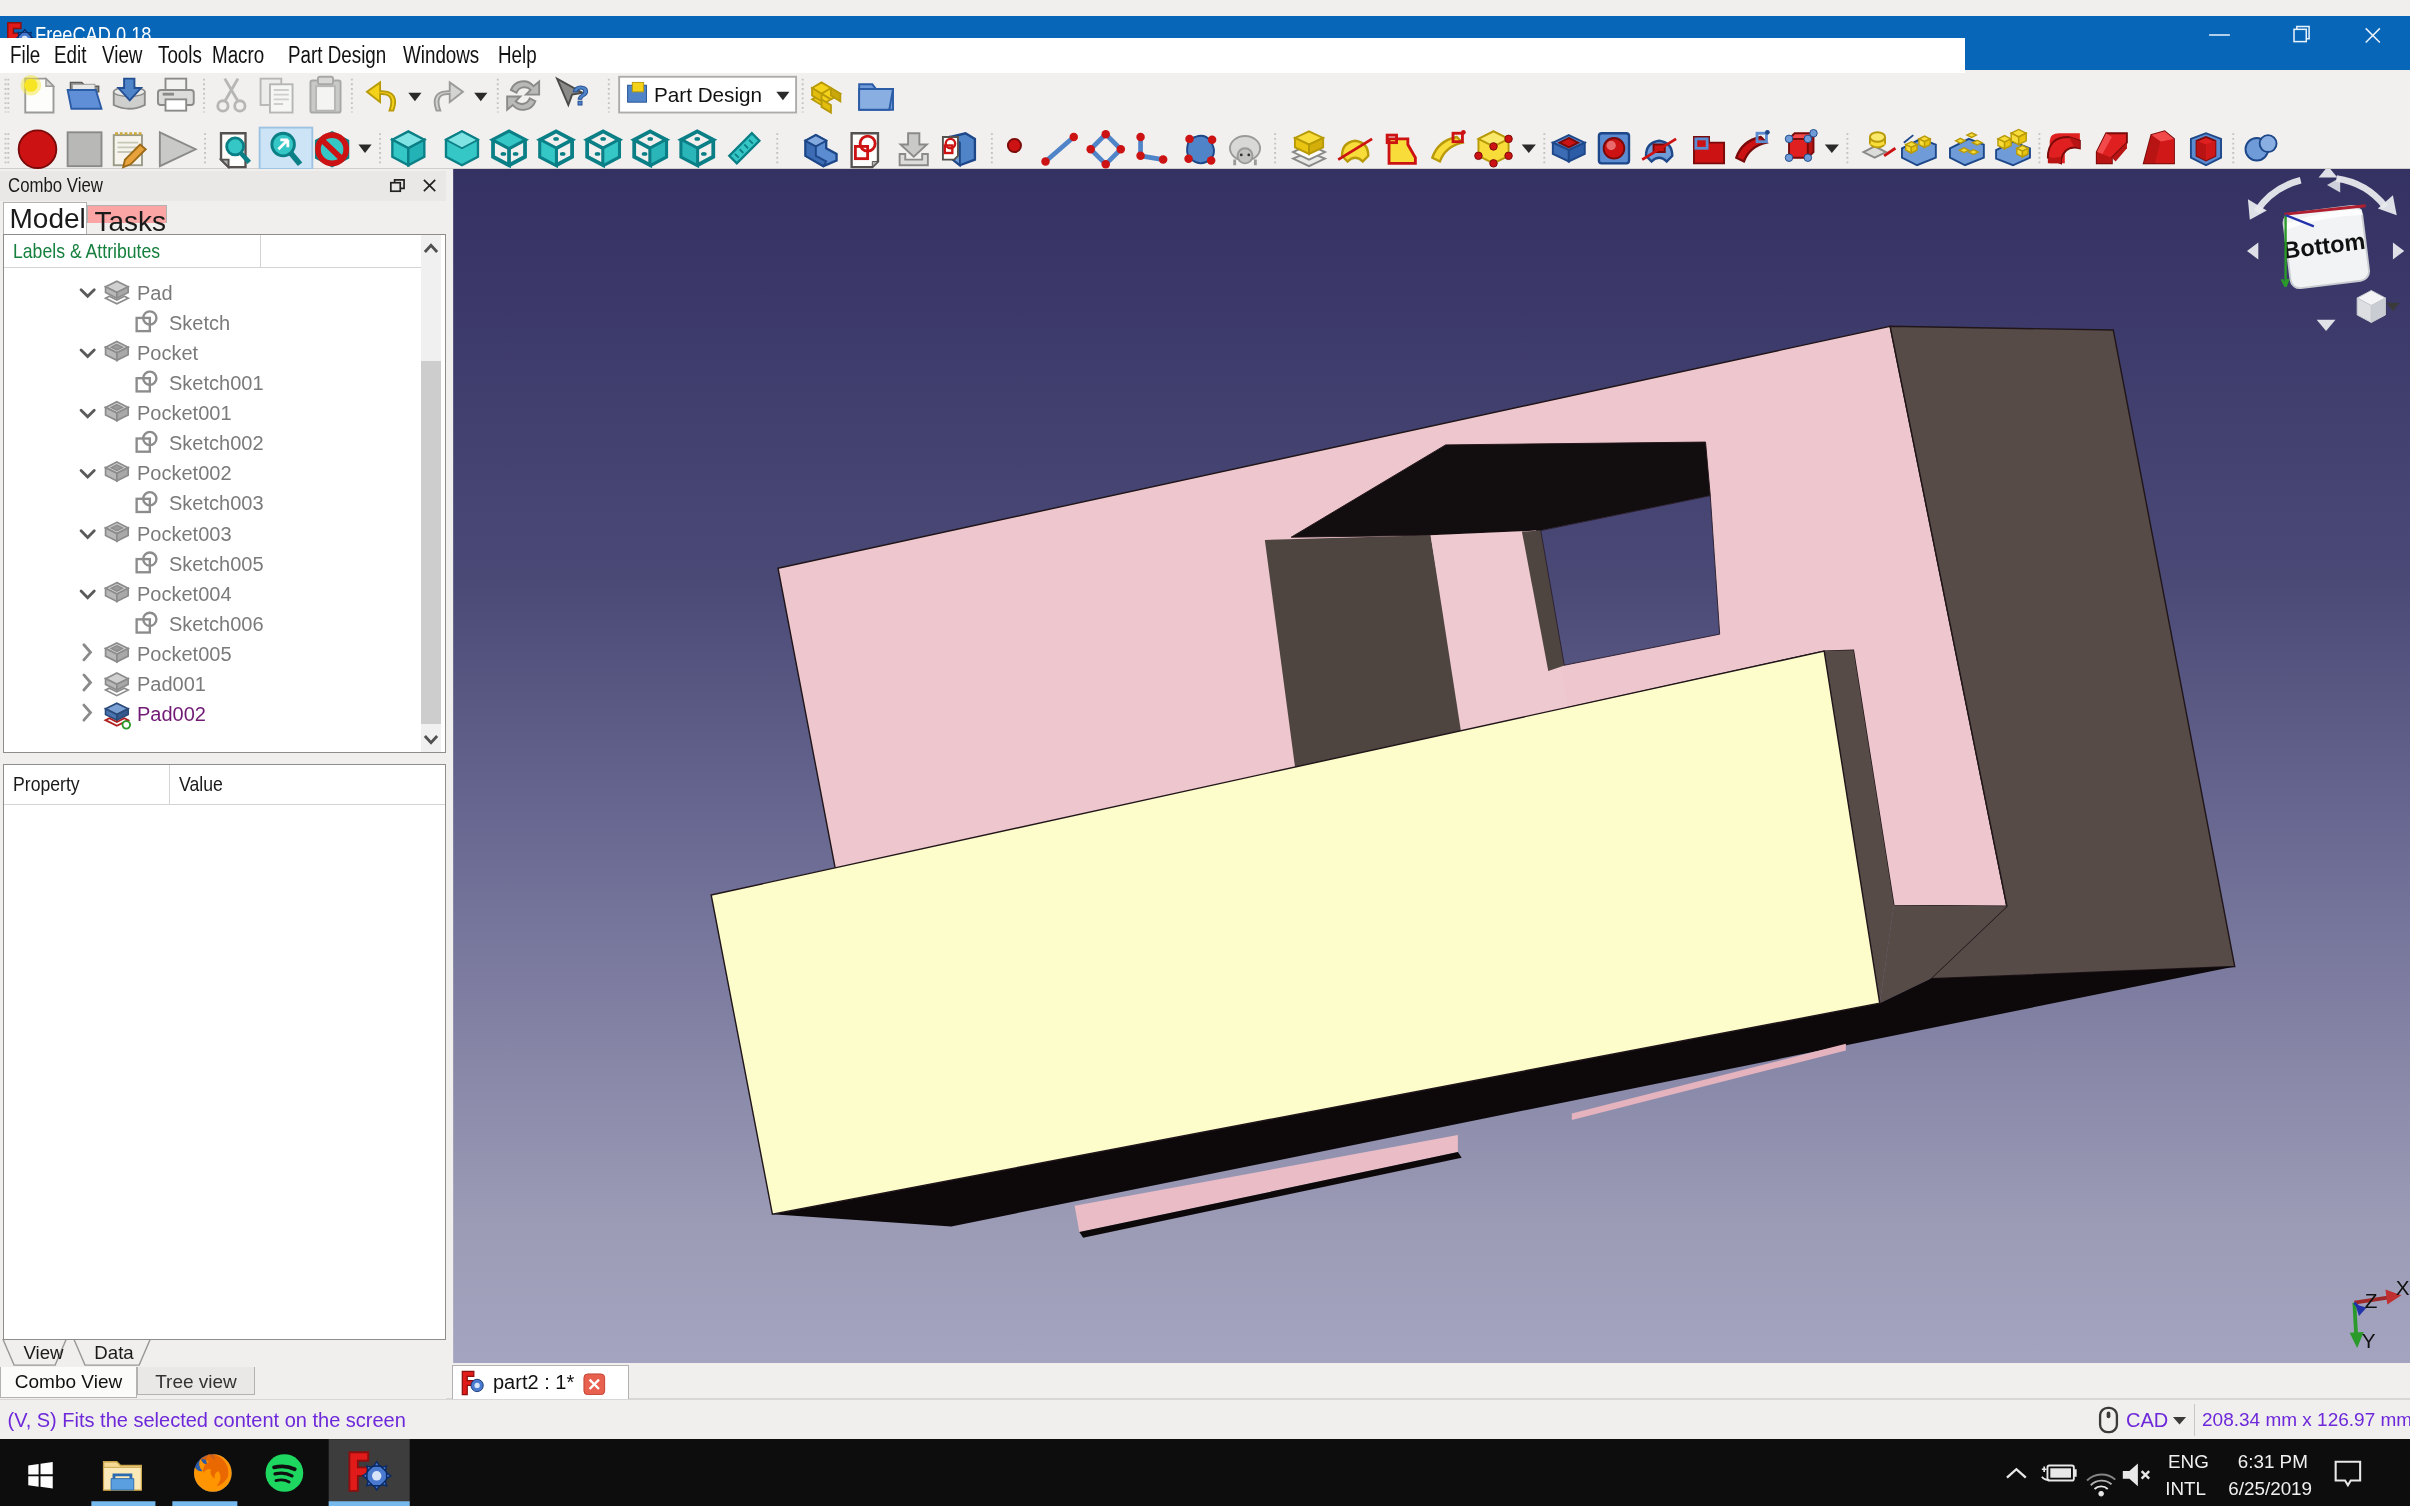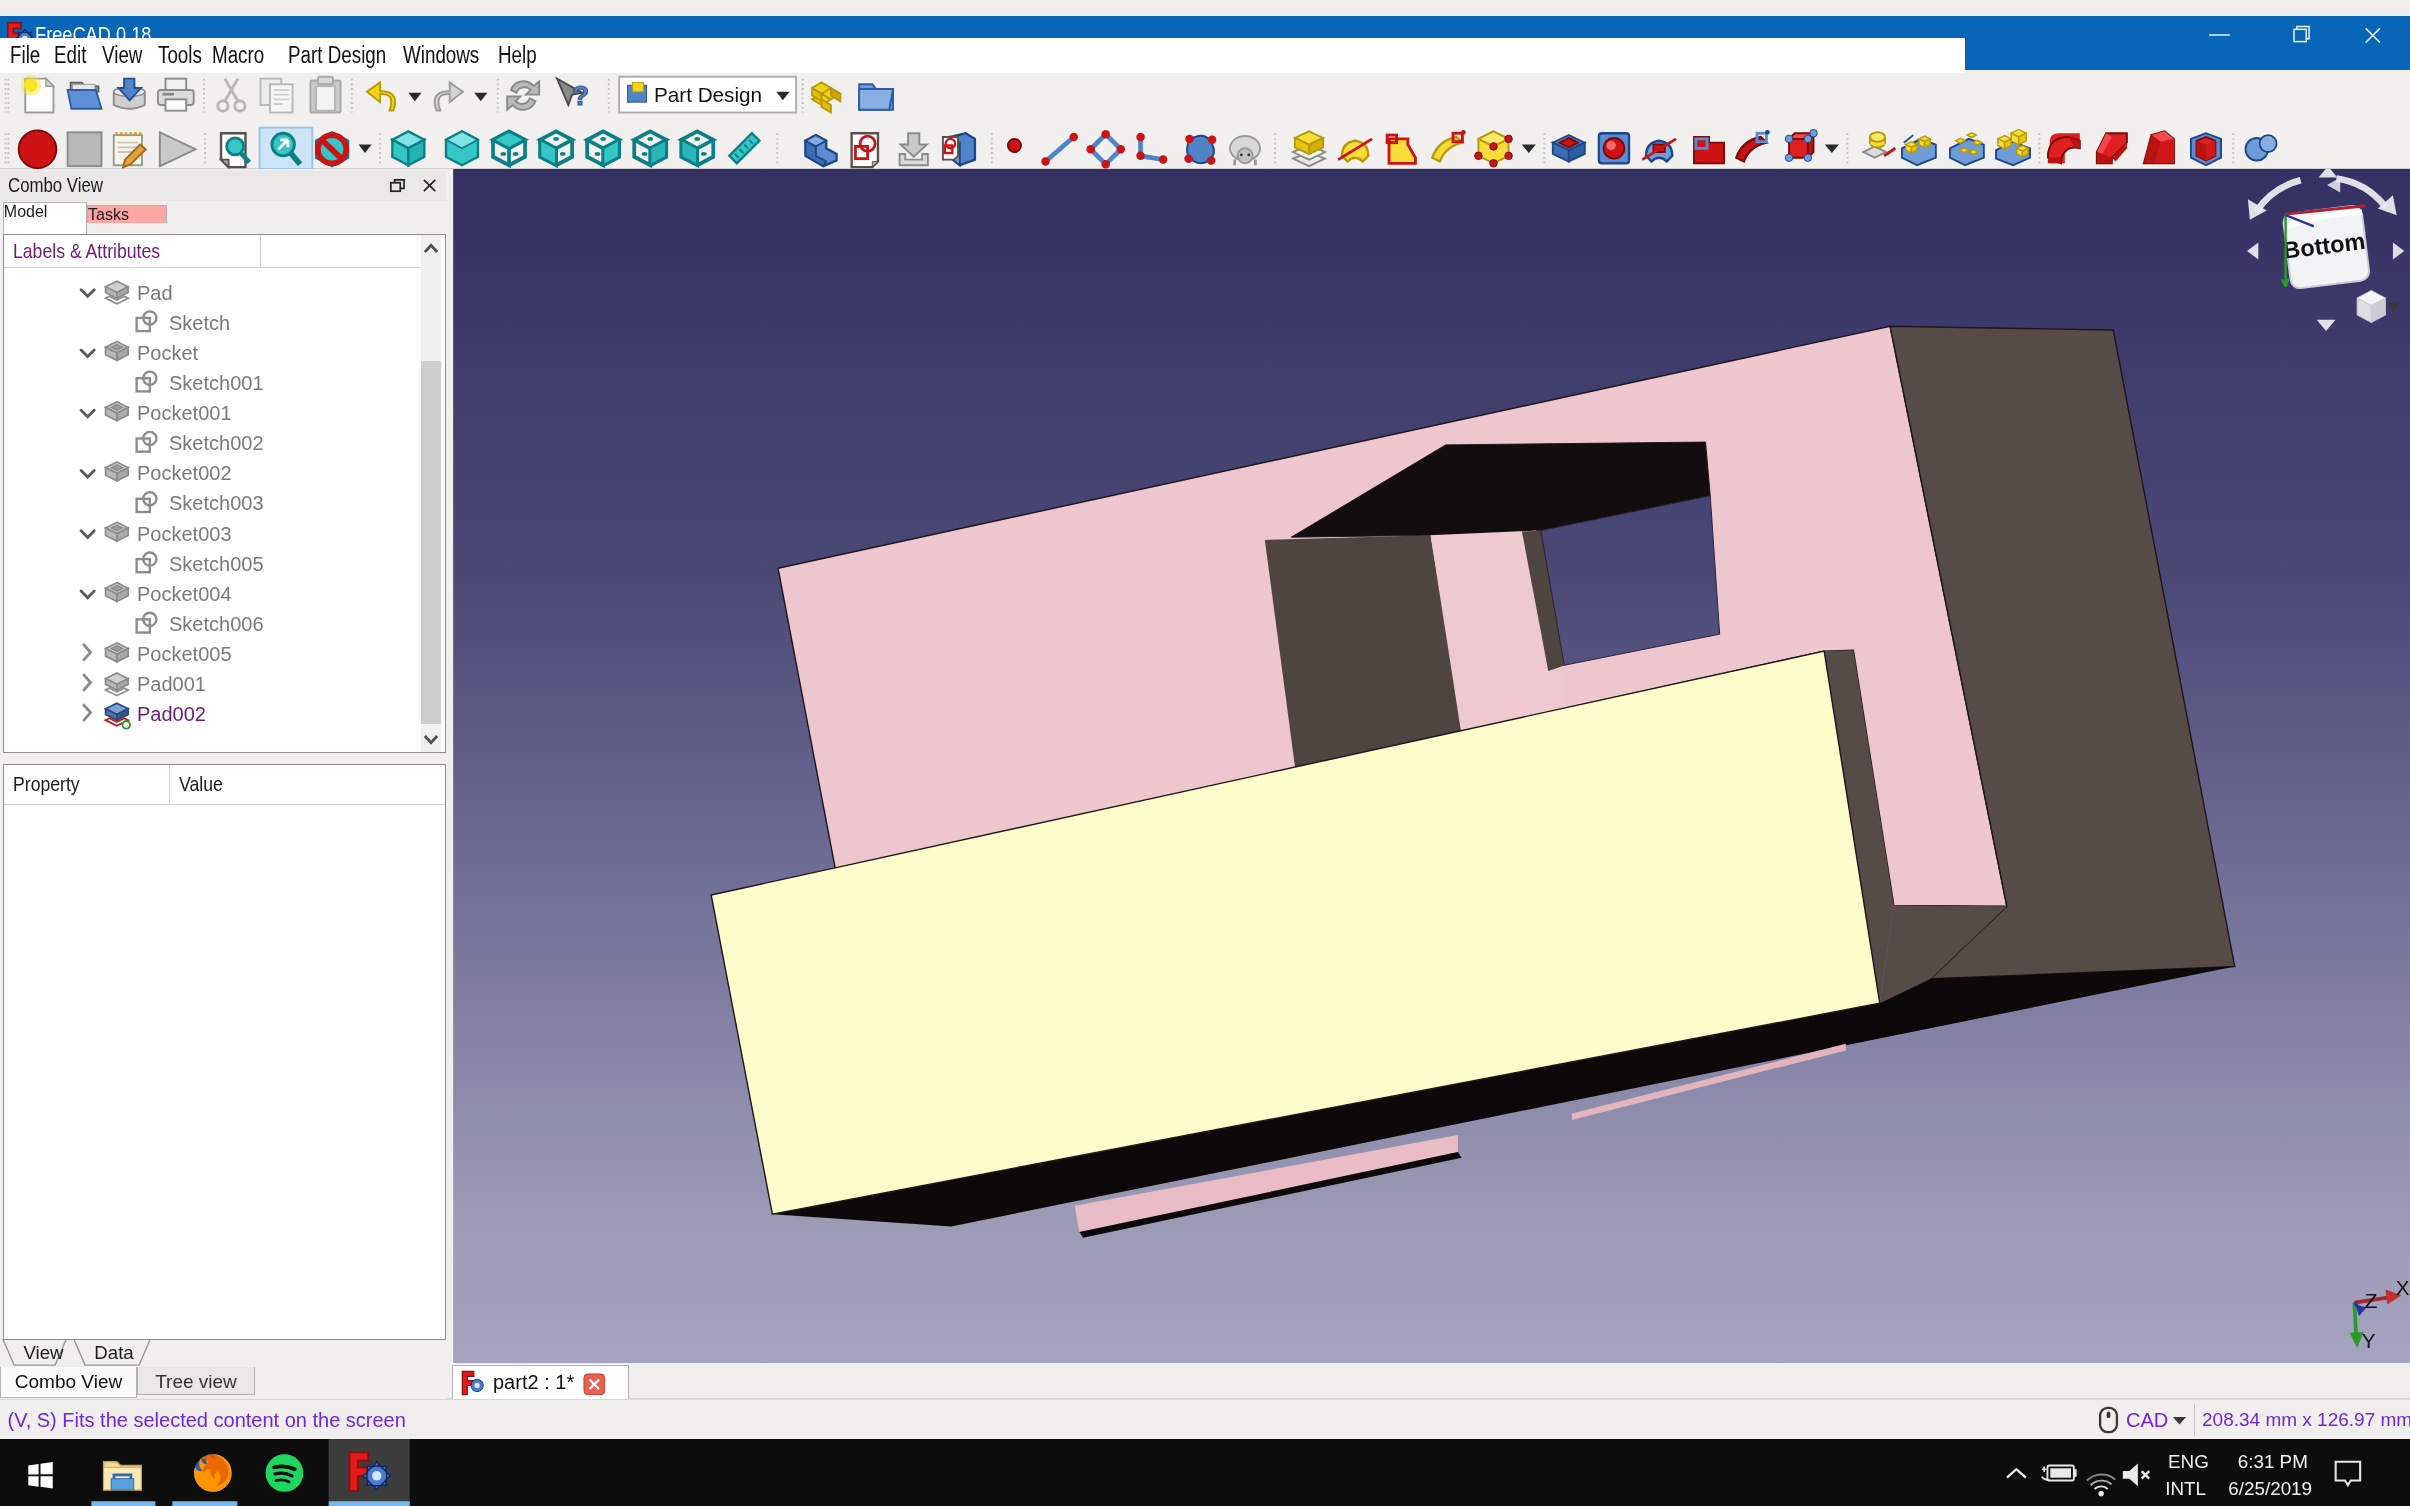--- a/index.html
+++ b/index.html
@@ -6,25 +6,25 @@
 .abs{position:absolute}
 #treerows,#bottomtabs{left:0;top:0;width:2411px;height:1507px;pointer-events:none}
 #titlebar{left:0;top:16px;width:2411px;height:54px;background:#0766b7;color:#fff}
 #titlebar .t{position:absolute;left:35px;top:5.6px;font-size:21.7px;letter-spacing:0px;color:#fff;display:inline-block;transform:scaleX(.84);transform-origin:left}
 #menubar{left:0;top:38px;width:1965px;height:36px;background:#fff}
 #menubar span{position:absolute;top:3.8px;font-size:23.5px;color:#111;display:inline-block;transform:scaleX(.8);transform-origin:left}
 #toolbars{left:0;top:73px;width:2411px;height:96px;background:#f1f0ee;border-bottom:0.9px solid #cfcecd}
 #panel{left:0;top:169px;width:446px;height:1230px;background:#f0efee}
 #pvheader{left:0;top:171px;width:446px;height:30px;background:#e9e8e6;font-size:20px;color:#1a1a1a}
 #pvheader .t{position:absolute;left:7.5px;top:2.8px;display:inline-block;transform:scaleX(.84);transform-origin:left}
-.tab{position:absolute;font-size:16px;color:#1a1a1a;text-align:left}
+.tab{position:absolute;font-size:28px;color:#1a1a1a;text-align:right}
 #tabModel{left:2.8px;top:202px;width:84px;height:32px;background:#fff;border:0.9px solid #b4b2b0;border-bottom:none}
 #tabTasks{left:87px;top:205px;width:80px;height:18px;background:#fca5a5;border:0.9px solid #b4b2b0;border-bottom:none}
 #tree{left:2.8px;top:234px;width:443px;height:519px;background:#fff;border:0.9px solid #8f8d8b}
-#treehdr{left:3.8px;top:235px;width:417px;height:33px;background:#fff;border-bottom:0.9px solid #d5d4d2;font-size:21px;color:#701a75}
+#treehdr{left:3.8px;top:235px;width:417px;height:33px;background:#fff;border-bottom:0.9px solid #d5d4d2;font-size:21px;color:#15803d}
 #treehdr .t{position:absolute;left:9.4px;top:3.8px;display:inline-block;transform:scaleX(.84);transform-origin:left}
 #treehdr .col{position:absolute;left:256px;top:0px;width:0.9px;height:32px;background:#d5d4d2}
 .trow{position:absolute;font-size:20px;color:#7a7a7a;white-space:nowrap}
 .trow b{font-weight:normal;color:#701a75}
 #scroll{left:421px;top:235px;width:20px;height:517px;background:#f0f0f0}
 #scrollthumb{left:421px;top:361px;width:20px;height:363px;background:#cdcdcd}
 #prop{left:2.8px;top:764px;width:443px;height:576px;background:#fff;border:0.9px solid #8f8d8b}
 #prophdr{left:3.8px;top:765px;width:441px;height:40px;background:#fff;border-bottom:0.9px solid #d5d4d2;font-size:21px;color:#1a1a1a}
 #prophdr .col{position:absolute;left:165px;top:0;width:0.9px;height:39px;background:#d5d4d2}
 #prophdr .p{position:absolute;left:9.4px;top:6.6px;display:inline-block;transform:scaleX(.84);transform-origin:left}

